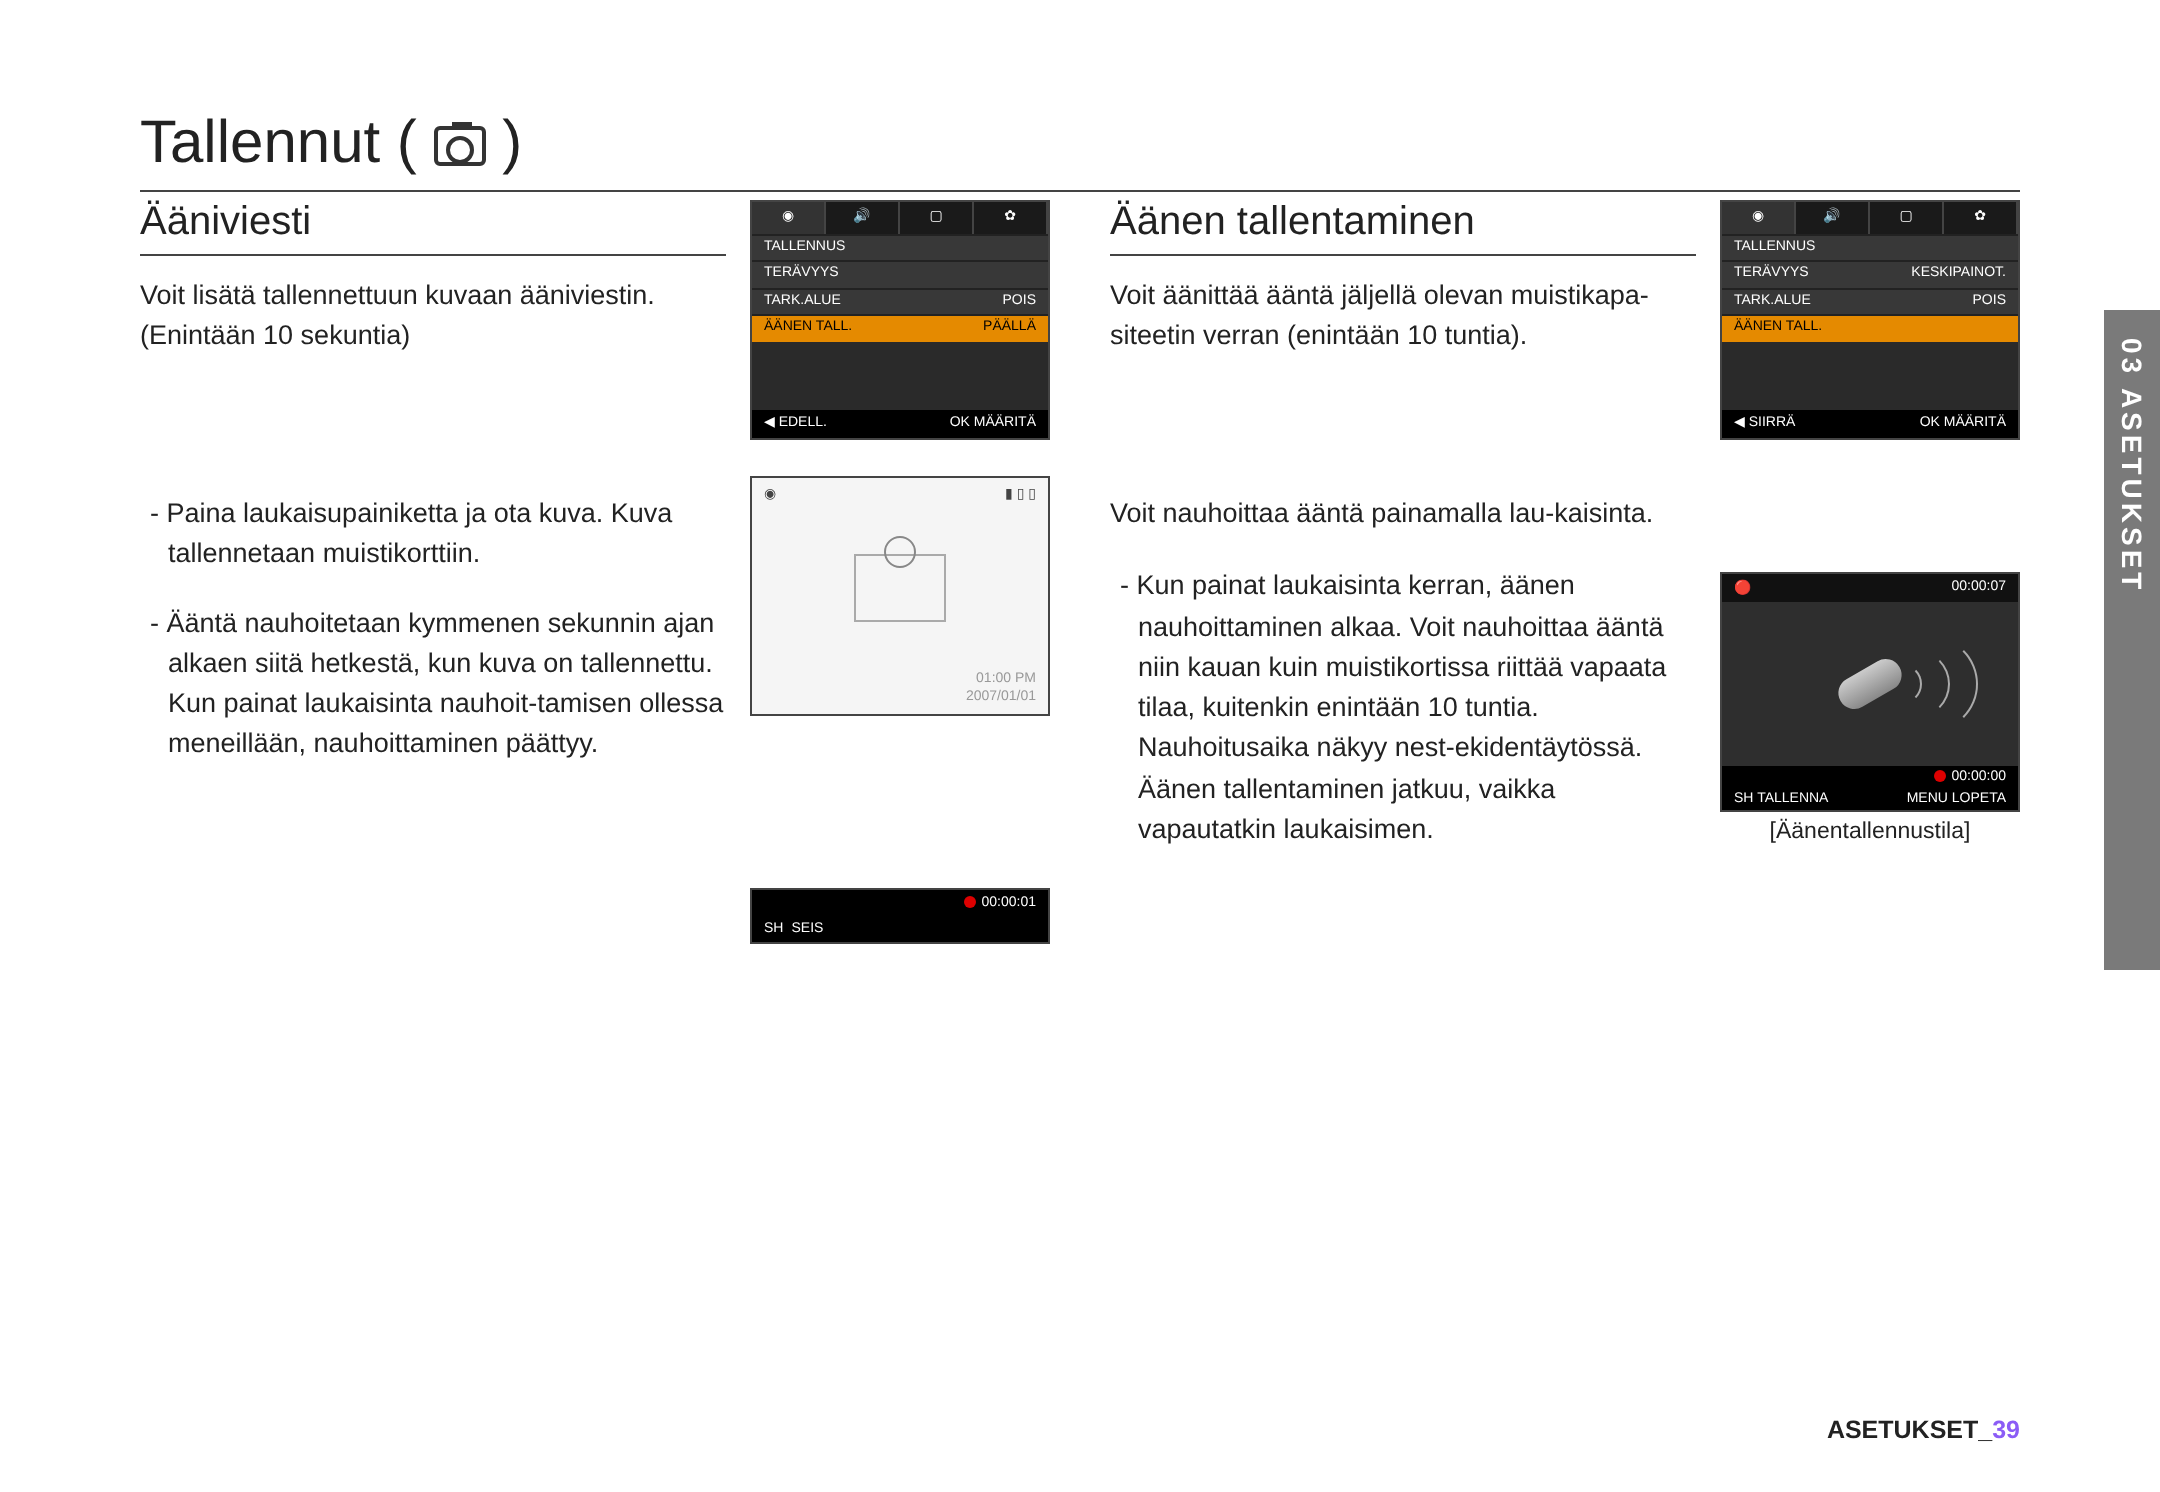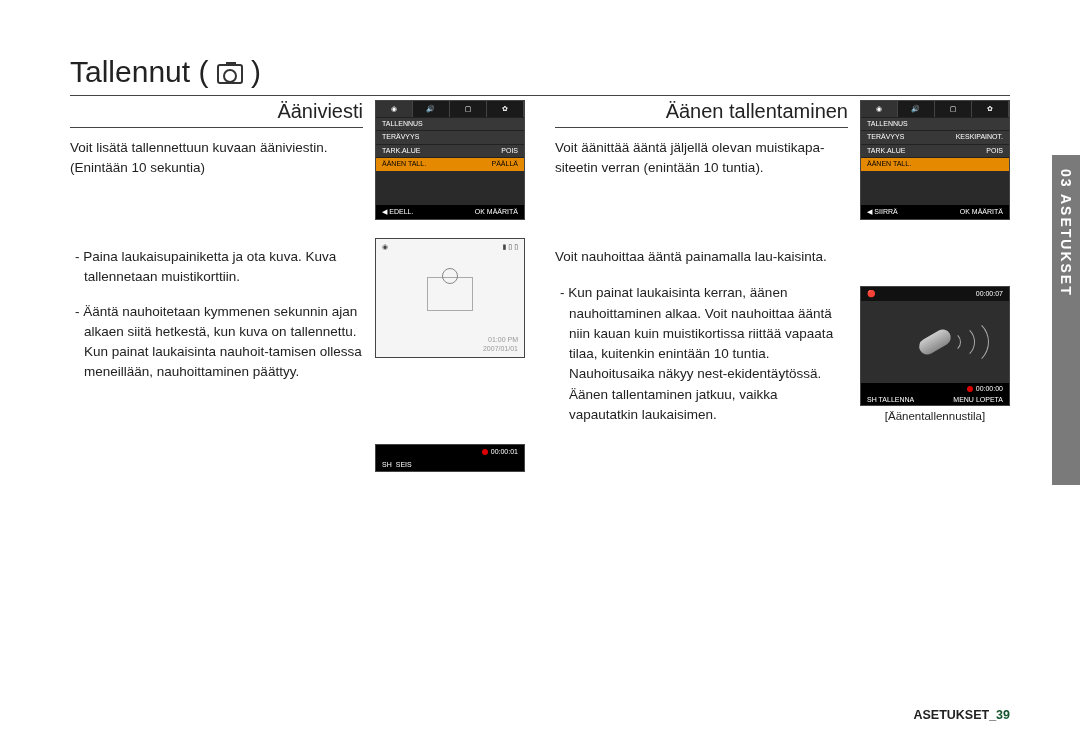--- a/index.html
+++ b/index.html
@@ -34,21 +34,20 @@
     gap: 12px;
   }
   .col-text { flex: 1; }
   .col-img { width: 150px; display: flex; flex-direction: column; gap: 18px; }
   h2 {
     font-size: 20px;
     font-weight: 400;
     border-bottom: 1px solid #444;
     padding-bottom: 4px;
     margin-bottom: 10px;
-    text-align: right;
   }
   .intro { font-size: 13.5px; line-height: 1.45; margin-bottom: 70px; }
   .intro-short { margin-bottom: 70px; }
   .para { font-size: 13.5px; line-height: 1.5; margin-bottom: 16px; }
   .bullet { font-size: 13.5px; line-height: 1.5; padding-left: 14px; text-indent: -9px; margin-bottom: 14px; }
   
   .lcd {
     width: 150px;
     background: #2a2a2a;
     border: 1px solid #444;
@@ -214,21 +213,21 @@
     justify-content: flex-start;
     padding-top: 14px;
   }
   .footer {
     position: absolute;
     bottom: 24px;
     right: 70px;
     font-size: 12.5px;
     font-weight: 700;
   }
-  .footer .pn { color: #14532d; }
+  .footer .pn { color: #8b5cf6; }
   .camera-glyph {
     display: inline-block;
     width: 26px; height: 20px;
     border: 2px solid #333;
     border-radius: 3px;
     position: relative;
     vertical-align: -2px;
   }
   .camera-glyph::before {
     content:"";

